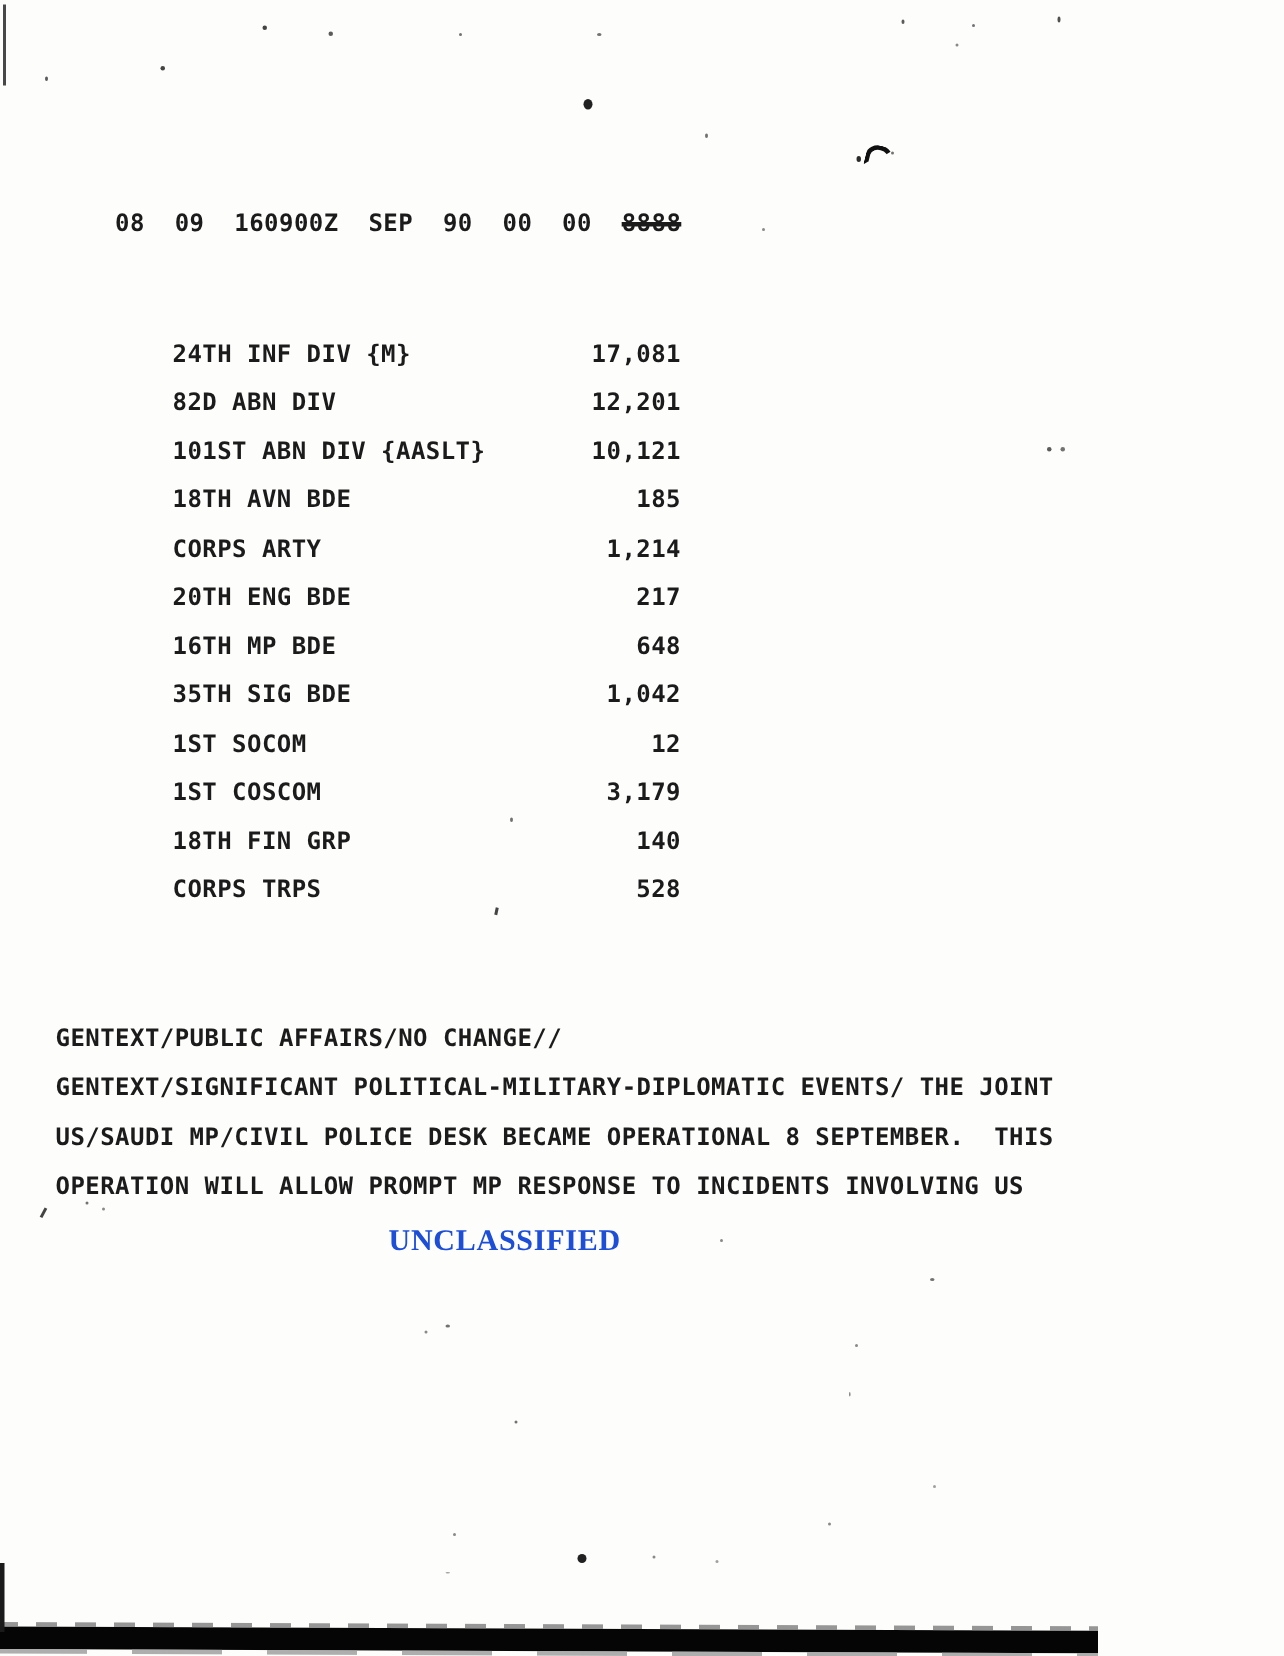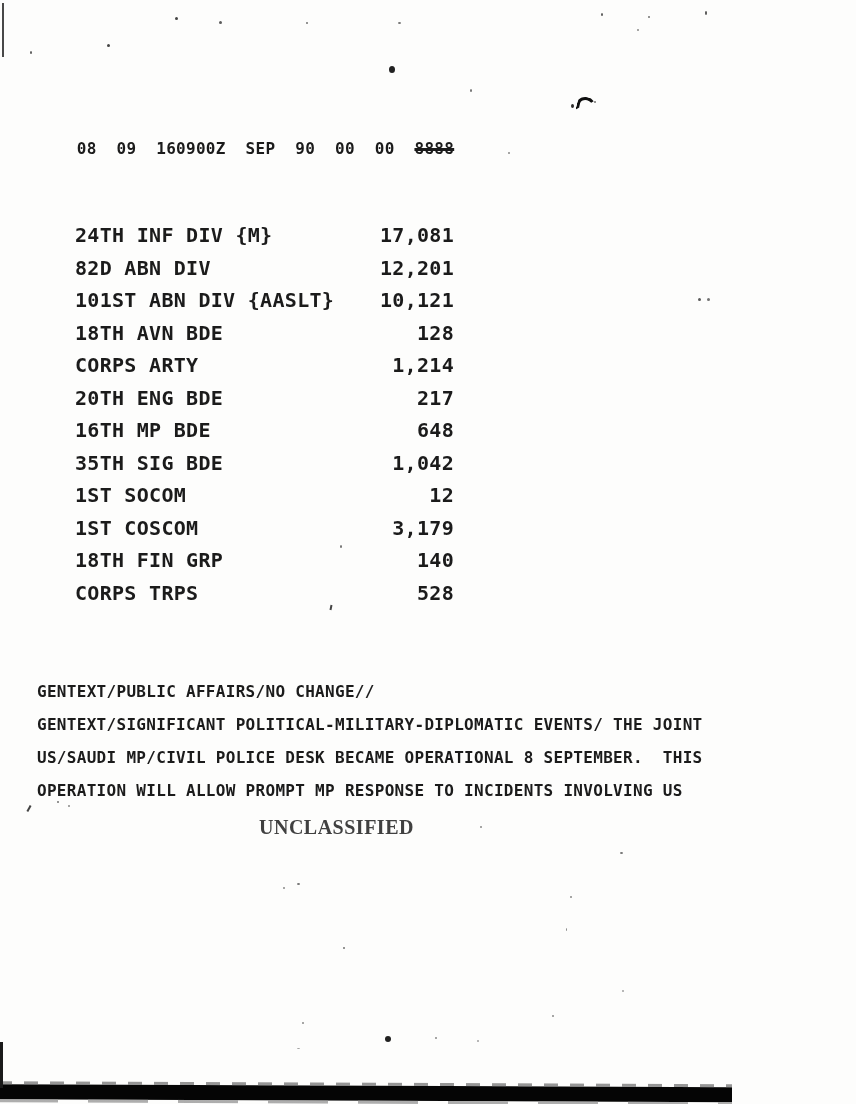--- a/index.html
+++ b/index.html
@@ -13,34 +13,34 @@
     position:absolute; white-space:pre;
     font-size:16px; font-weight:bold; letter-spacing:0.3px;
   }
   .header-line { left:37px; top:120px; }
   .struck { text-decoration:line-through; text-decoration-thickness:2.5px; }
   .heading  { left:37px; top:189px; }
 
   .table { position:absolute; left:75px; top:219px; width:379px; }
   .table .row {
     display:flex; justify-content:space-between; align-items:center;
-    height:32.5px; font-size:20px; font-weight:bold; letter-spacing:0.3px;
+    height:32.5px; font-size:16px; font-weight:bold; letter-spacing:0.3px;margin-left:40px;
   }
   .table .row span { white-space:pre; }
 
   .paragraphs { position:absolute; left:37px; top:675px; }
   .paragraphs .pline {
     display:flex; align-items:center; height:33px;
     white-space:pre; font-size:16px; font-weight:bold; letter-spacing:0.3px;
   }
 
   .classification {
     position:absolute; left:259px; top:816px;
     font-family:"Liberation Serif", serif; font-weight:bold;
-    font-size:20px; letter-spacing:0.5px; color:#404040;
+    font-size:20px; letter-spacing:0.5px; color:#1d4ed8;
   }
 
   .bottom-bar {
     position:absolute; left:-2px; top:1086px; width:862px; height:15px;
     background:#050505; transform:rotate(0.22deg);
   }
   .bottom-bar::before {
     content:""; position:absolute; left:0; top:-3px; width:100%; height:3px;
     background:repeating-linear-gradient(90deg,#6a6a6a 0 14px, transparent 14px 26px);
     opacity:.7;
@@ -82,21 +82,21 @@
       <div class="row">
         <span>82D ABN DIV</span>
         <span>12,201</span>
       </div>
       <div class="row">
         <span>101ST ABN DIV {AASLT}</span>
         <span>10,121</span>
       </div>
       <div class="row">
         <span>18TH AVN BDE</span>
-        <span>128</span>
+        <span>185</span>
       </div>
       <div class="row">
         <span>CORPS ARTY</span>
         <span>1,214</span>
       </div>
       <div class="row">
         <span>20TH ENG BDE</span>
         <span>217</span>
       </div>
       <div class="row">

